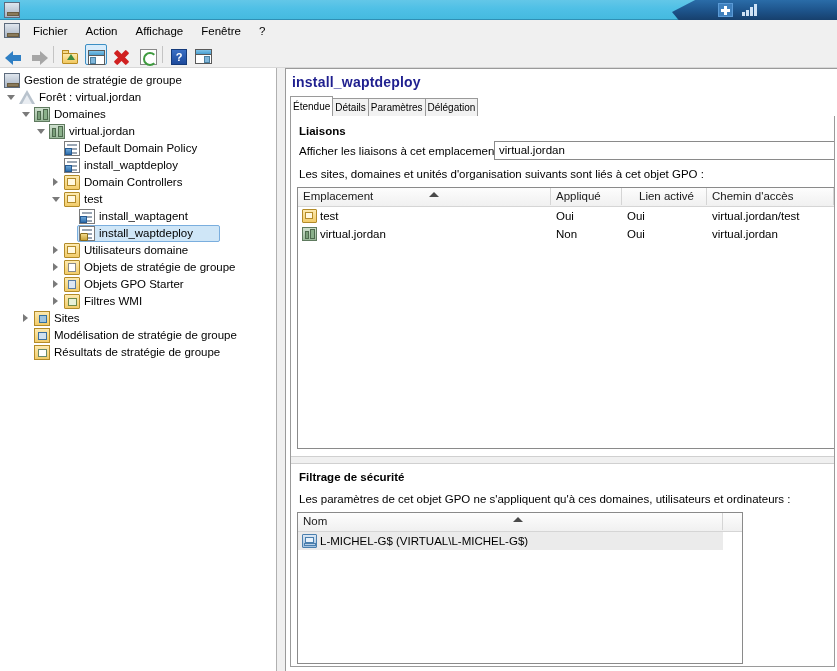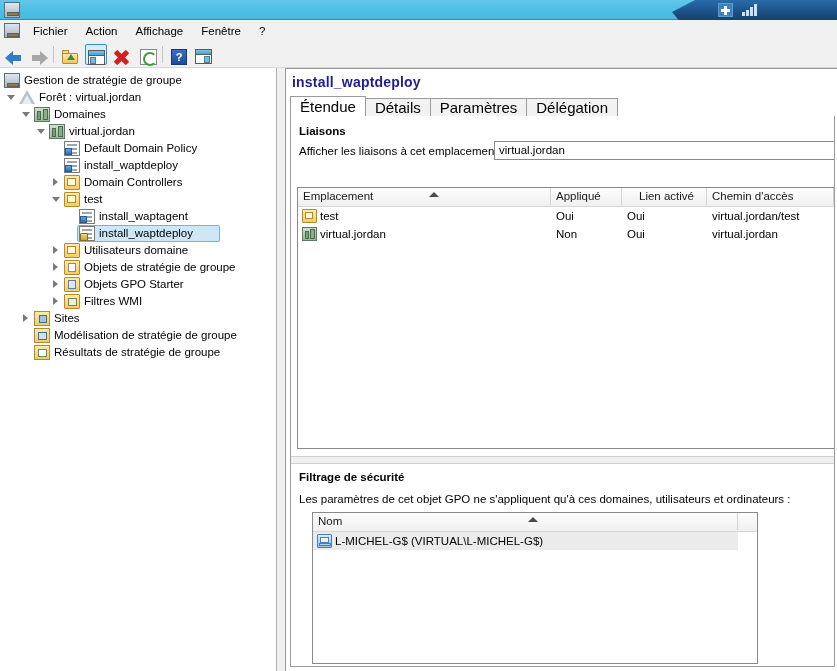--- a/index.html
+++ b/index.html
@@ -357,21 +357,21 @@
     position: absolute; left: 6px; top: 5px;
     font-size: 14px; font-weight: bold; color: #1f1f8f;
     letter-spacing: 0.2px;
   }
   .tabstrip {
     position: absolute; left: 4px; top: 27px;
     height: 20px; display: flex; align-items: flex-end;
   }
   .tab {
     height: 18px; line-height: 18px;
-    padding: 0 9px; font-size: 15px;
+    padding: 0 2px; font-size: 10px;
     background: #f2f2f2;
     border: 1px solid #9a9a9a;
     border-bottom: none;
     margin-right: -1px;
     box-sizing: border-box;
     cursor: default;
     position: relative;
   }
   .tab.active {
     background: #ffffff; height: 20px; line-height: 20px;
@@ -668,20 +668,21 @@
       <div class="tab">Détails</div>
       <div class="tab">Paramètres</div>
       <div class="tab">Délégation</div>
     </div>
 
     <div class="tabbody">
 
       <div class="sec-title" style="left:8px; top:9px;">Liaisons</div>
       <div class="sec-text" style="left:8px; top:29px;">Afficher les liaisons à cet emplacement :</div>
       <div class="combo" style="left:203px; top:25px; width:342px;">virtual.jordan</div>
+      <div class="sec-text" style="left:8px; top:52px;">Les sites, domaines et unités d'organisation suivants sont liés à cet objet GPO :</div>
 
       <div class="lv" style="left:6px; top:71px; width:538px; height:262px;">
         <div class="lv-head">
           <div class="lv-th" style="left:0; width:253px;">
             <span>Emplacement</span>
             <span class="sortarrow" style="left:131px;"></span>
           </div>
           <div class="lv-th" style="left:253px; width:71px;">Appliqué</div>
           <div class="lv-th" style="left:324px; width:85px;text-align:center;">Lien activé</div>
           <div class="lv-th" style="left:409px; width:127px;">Chemin d'accès</div>
@@ -702,21 +703,21 @@
           <div class="lv-cell" style="left:329px; width:80px;">Oui</div>
           <div class="lv-cell" style="left:414px; width:122px;">virtual.jordan</div>
         </div>
       </div>
 
       <div class="hsplit" style="top:340px;"></div>
 
       <div class="sec-title" style="left:8px; top:355px;">Filtrage de sécurité</div>
       <div class="sec-text" style="left:8px; top:377px;">Les paramètres de cet objet GPO ne s'appliquent qu'à ces domaines, utilisateurs et ordinateurs :</div>
 
-      <div class="lv" style="left:6px; top:396px; width:446px; height:152px;margin-left:15px;">
+      <div class="lv" style="left:6px; top:396px; width:446px; height:152px;">
         <div class="lv-head">
           <div class="lv-th" style="left:0; width:425px;">
             <span>Nom</span>
             <span class="sortarrow" style="left:215px;"></span>
           </div>
           <div class="lv-th" style="left:425px; width:111px; border-right:none;"></div>
         </div>
         <div class="lv-row hl" style="width:425px;">
           <div class="rowicon ri-computer" style="left:4px;"></div>
           <div class="lv-cell" style="left:22px; width:400px;">L-MICHEL-G$ (VIRTUAL\L-MICHEL-G$)</div>

